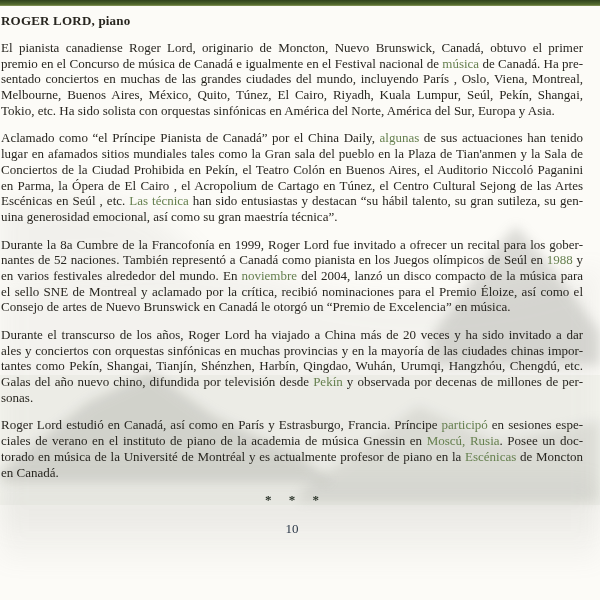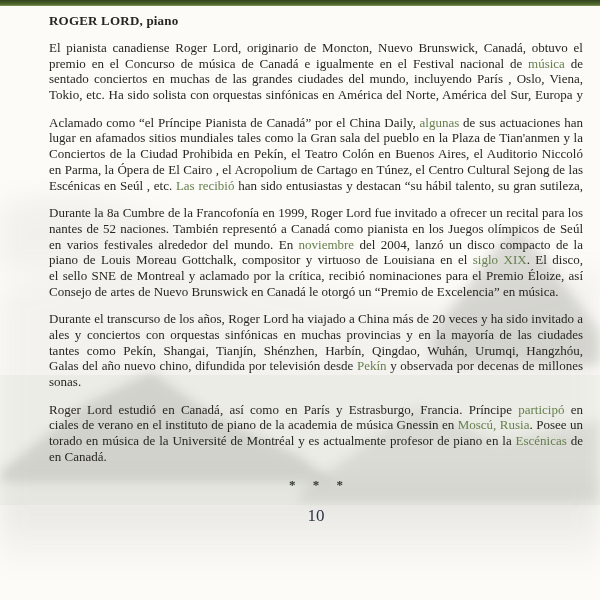--- a/index.html
+++ b/index.html
@@ -12,32 +12,32 @@
     width:600px;height:600px;overflow:hidden;position:relative;
     background:var(--paper);
     font-family:"Liberation Serif","DejaVu Serif",serif;
   }
   .topbar{position:absolute;top:0;left:0;right:0;height:6px;z-index:2;
     background:linear-gradient(180deg,#30421b 0%,var(--bar-dark) 55%,#5e7233 85%,var(--bar-light) 100%);}
   .bottombar{position:absolute;bottom:0;left:0;right:0;height:9px;z-index:2;
     background:linear-gradient(180deg,var(--bar-light) 0%,var(--bar-light) 16%,var(--bar-dark) 48%,#42592677 100%),
                linear-gradient(180deg,#4c632c,#42592 6);}
   .bg-art{position:absolute;inset:0;z-index:0;pointer-events:none;}
-  .content{position:relative;z-index:1;padding:13px 17px 0 1px;margin-left:48px;}
+  .content{position:relative;z-index:1;padding:13px 17px 0 1px;}
   .title{font-size:13px;font-weight:600;color:var(--text);letter-spacing:.2px;margin:0 0 11px 0;}
   .para{margin:0 0 12px 0;}
   .line{
     font-size:13px;line-height:15.7px;height:15.7px;overflow:hidden;
     color:var(--text);text-align:justify;text-align-last:justify;
   }
   .line.last{text-align-last:left;}
   .gw{color:var(--green-word);}
   .separator{text-align:center;font-weight:700;font-size:13px;letter-spacing:7px;
     padding-left:7px;color:#2c352b;margin-top:7px;}
-  .pagenum{text-align:center;font-size:17px;color:var(--pagenum);margin-top:13px;}
+  .pagenum{text-align:center;font-size:13px;color:var(--pagenum);margin-top:13px;}
 </style>
 </head>
 <body>
 
 <svg class="bg-art" viewBox="0 0 600 600" xmlns="http://www.w3.org/2000/svg" aria-hidden="true">
   <defs>
     <filter id="soft" x="-30%" y="-30%" width="160%" height="160%">
         <feGaussianBlur stdDeviation="6"></feGaussianBlur>
       </filter>
     <filter id="soft2" x="-30%" y="-30%" width="160%" height="160%">
@@ -58,34 +58,35 @@
 <div class="topbar"></div>
 
 <div class="content">
   <div class="title">ROGER LORD, piano</div>
 
   <div>
       <div class="para">
         <div class="line"><span>El pianista canadiense Roger Lord, originario de Moncton, Nuevo Brunswick, Canadá, obtuvo el primer</span></div>
         <div class="line"><span>premio en el Concurso de música de Canadá e igualmente en el Festival nacional de </span><span class="gw">música</span><span> de Canadá. Ha pre-</span></div>
         <div class="line"><span>sentado conciertos en muchas de las grandes ciudades del mundo, incluyendo París , Oslo, Viena, Montreal,</span></div>
+        <div class="line"><span>Melbourne, Buenos Aires, México, Quito, Túnez, El Cairo, Riyadh, Kuala Lumpur, Seúl, Pekín, Shangai,</span></div>
         <div class="line last"><span>Tokio, etc. Ha sido solista con orquestas sinfónicas en América del Norte, América del Sur, Europa y Asia.</span></div>
       </div>
       <div class="para">
         <div class="line"><span>Aclamado como “el Príncipe Pianista de Canadá” por el China Daily, </span><span class="gw">algunas</span><span> de sus actuaciones han tenido</span></div>
         <div class="line"><span>lugar en afamados sitios mundiales tales como la Gran sala del pueblo en la Plaza de Tian'anmen y la Sala de</span></div>
         <div class="line"><span>Conciertos de la Ciudad Prohibida en Pekín, el Teatro Colón en Buenos Aires, el Auditorio Niccoló Paganini</span></div>
         <div class="line"><span>en Parma, la Ópera de El Cairo , el Acropolium de Cartago en Túnez, el Centro Cultural Sejong de las Artes</span></div>
-        <div class="line"><span>Escénicas en Seúl , etc. </span><span class="gw">Las recibió</span><span> han sido entusiastas y destacan “su hábil talento, su gran sutileza, su gen-</span></div>
+        <div class="line"><span>Escénicas en Seúl , etc. </span><span class="gw">Las técnica</span><span> han sido entusiastas y destacan “su hábil talento, su gran sutileza, su gen-</span></div>
+        <div class="line last"><span>uina generosidad emocional, así como su gran maestría técnica”.</span></div>
       </div>
       <div class="para">
         <div class="line"><span>Durante la 8a Cumbre de la Francofonía en 1999, Roger Lord fue invitado a ofrecer un recital para los gober-</span></div>
         <div class="line"><span>nantes de 52 naciones. También representó a Canadá como pianista en los Juegos olímpicos de Seúl en </span><span class="gw">1988</span><span> y</span></div>
         <div class="line"><span>en varios festivales alrededor del mundo. En </span><span class="gw">noviembre</span><span> del 2004, lanzó un disco compacto de la música para</span></div>
-        <div class="line"><span>piano de Louis Moreau Gottchalk, compositor y virtuoso de Louisiana en el </span><span class="gw">siglo XIX</span><span>. El disco, producido por</span></div>
         <div class="line"><span>el sello SNE de Montreal y aclamado por la crítica, recibió nominaciones para el Premio Éloize, así como el</span></div>
         <div class="line last"><span>Consejo de artes de Nuevo Brunswick en Canadá le otorgó un “Premio de Excelencia” en música.</span></div>
       </div>
       <div class="para">
         <div class="line"><span>Durante el transcurso de los años, Roger Lord ha viajado a China más de 20 veces y ha sido invitado a dar recit-</span></div>
         <div class="line"><span>ales y conciertos con orquestas sinfónicas en muchas provincias y en la mayoría de las ciudades chinas impor-</span></div>
         <div class="line"><span>tantes como Pekín, Shangai, Tianjín, Shénzhen, Harbín, Qingdao, Wuhán, Urumqi, Hangzhóu, Chengdú, etc.</span></div>
         <div class="line"><span>Galas del año nuevo chino, difundida por televisión desde </span><span class="gw">Pekín</span><span> y observada por decenas de millones de per-</span></div>
         <div class="line last"><span>sonas.</span></div>
       </div>

